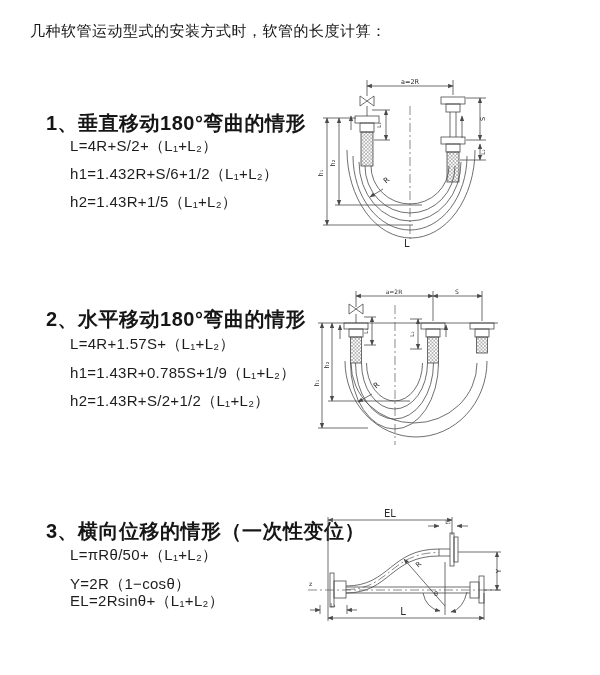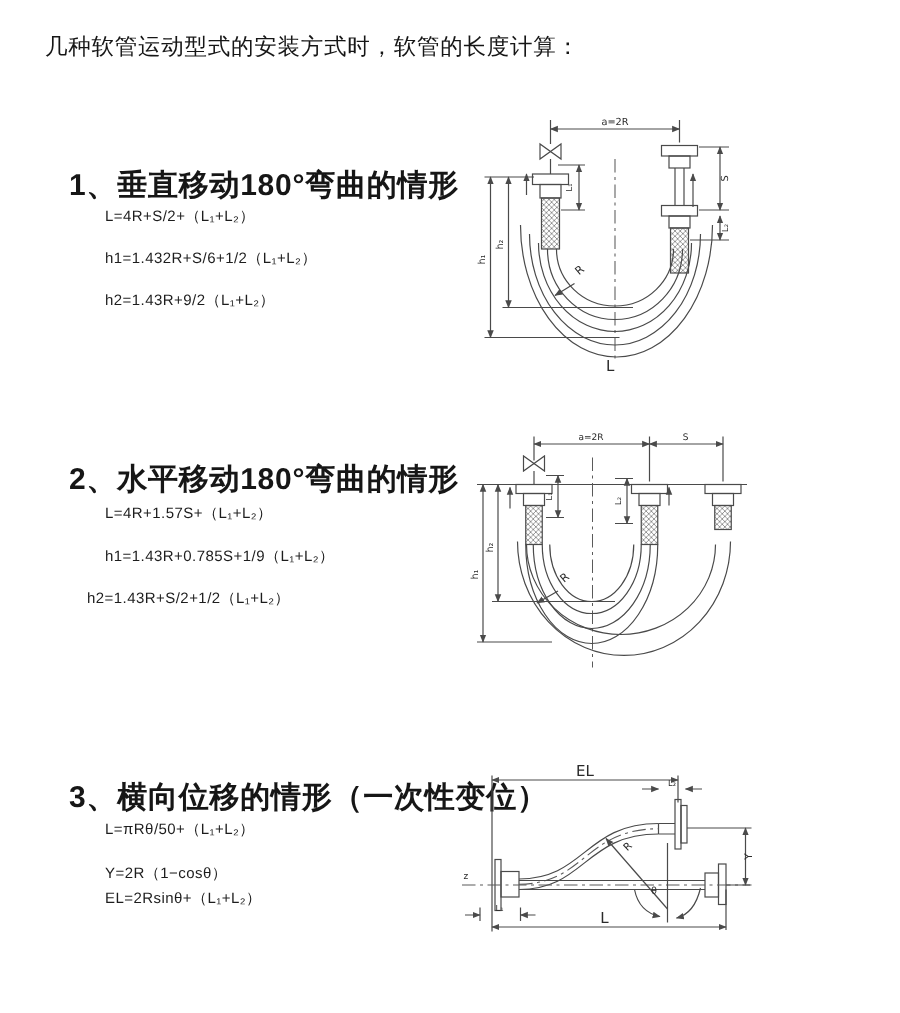--- a/index.html
+++ b/index.html
@@ -3,37 +3,37 @@
 <meta charset="utf-8">
 <style>
   html,body{margin:0;padding:0;}
   body{
     width:600px;height:675px;position:relative;background:#ffffff;
     font-family:"Liberation Sans","DejaVu Sans",sans-serif;overflow:hidden;
   }
   .abs{position:absolute;}
   .title{font-size:15px;font-weight:normal;color:#161616;letter-spacing:.5px;white-space:pre;}
   .heading{font-size:20px;font-weight:bold;color:#161616;letter-spacing:.5px;white-space:pre;}
-  .formula{font-size:10px;font-weight:normal;color:#1d1d1d;letter-spacing:.3px;white-space:pre;
+  .formula{font-size:15px;font-weight:normal;color:#1d1d1d;letter-spacing:.3px;white-space:pre;
            font-family:"Liberation Sans","DejaVu Sans",sans-serif;}
   svg.diagram{position:absolute;}
   svg .ln{stroke:#4a4a4a;stroke-width:0.8;fill:none;stroke-linecap:butt;}
   svg .cl{stroke:#5a5a5a;stroke-width:0.7;fill:none;stroke-dasharray:9 3 2 3;}
   svg .lab{fill:#2a2a2a;stroke:none;font-family:"DejaVu Sans",sans-serif;}
   svg .hose{fill:url(#hatch);stroke:#4a4a4a;stroke-width:0.8;}
 </style>
 </head>
 <body>
 
 <div class="abs title" style="left:30px;top:22px;">几种软管运动型式的安装方式时，软管的长度计算：</div>
 
 <div class="abs heading" style="left:46px;top:110px;">1、垂直移动180°弯曲的情形</div>
 <div class="abs formula" style="left:70px;top:137px;">L=4R+S/2+（L₁+L₂）</div>
 <div class="abs formula" style="left:70px;top:165px;">h1=1.432R+S/6+1/2（L₁+L₂）</div>
-<div class="abs formula" style="left:70px;top:193px;">h2=1.43R+9/2（L₁+L₂）</div>
+<div class="abs formula" style="left:70px;top:193px;">h2=1.43R+1/5（L₁+L₂）</div>
 
 <svg class="diagram" style="left:310px;top:70px;" width="285" height="192" viewBox="0 0 285 192">
   <defs>
     <marker id="ar" viewBox="0 0 8 8" refX="7" refY="4" markerWidth="7" markerHeight="7" orient="auto-start-reverse">
       <path d="M0,0.9 L7.6,4 L0,7.1 z" fill="#4a4a4a"></path>
     </marker>
     <pattern id="hatch" width="3.5" height="3.5" patternUnits="userSpaceOnUse">
       <path d="M0,3.5 L3.5,0 M0,0 L3.5,3.5" stroke="#6a6a6a" stroke-width="0.45"></path>
     </pattern>
   </defs>
@@ -109,21 +109,21 @@
     <text class="lab" x="78" y="112" font-size="7.5" text-anchor="middle" transform="rotate(-40 78 112)">R</text>
     <line class="ln" x1="73" y1="119" x2="60" y2="127" marker-end="url(#ar)"></line>
   </g>
 
   <text class="lab" x="94" y="177" font-size="10">L</text>
 </svg>
 
 <div class="abs heading" style="left:46px;top:306px;">2、水平移动180°弯曲的情形</div>
 <div class="abs formula" style="left:70px;top:335px;">L=4R+1.57S+（L₁+L₂）</div>
 <div class="abs formula" style="left:70px;top:364px;">h1=1.43R+0.785S+1/9（L₁+L₂）</div>
-<div class="abs formula" style="left:58px;top:392px;">h2=1.43R+S/2+1/2（L₁+L₂）</div>
+<div class="abs formula" style="left:70px;top:392px;">h2=1.43R+S/2+1/2（L₁+L₂）</div>
 
 <svg class="diagram" style="left:310px;top:283px;" width="285" height="180" viewBox="0 0 285 180">
   <g>
     <line class="ln" x1="46" y1="13" x2="123" y2="13" marker-start="url(#ar)" marker-end="url(#ar)"></line>
     <line class="ln" x1="123" y1="13" x2="172" y2="13" marker-start="url(#ar)" marker-end="url(#ar)"></line>
     <line class="ln" x1="46" y1="8" x2="46" y2="24"></line>
     <line class="ln" x1="123" y1="8" x2="123" y2="38"></line>
     <line class="ln" x1="172" y1="8" x2="172" y2="38"></line>
     <text class="lab" x="84" y="10.5" font-size="6" text-anchor="middle">a=2R</text>
     <text class="lab" x="147" y="10.5" font-size="6" text-anchor="middle">S</text>

